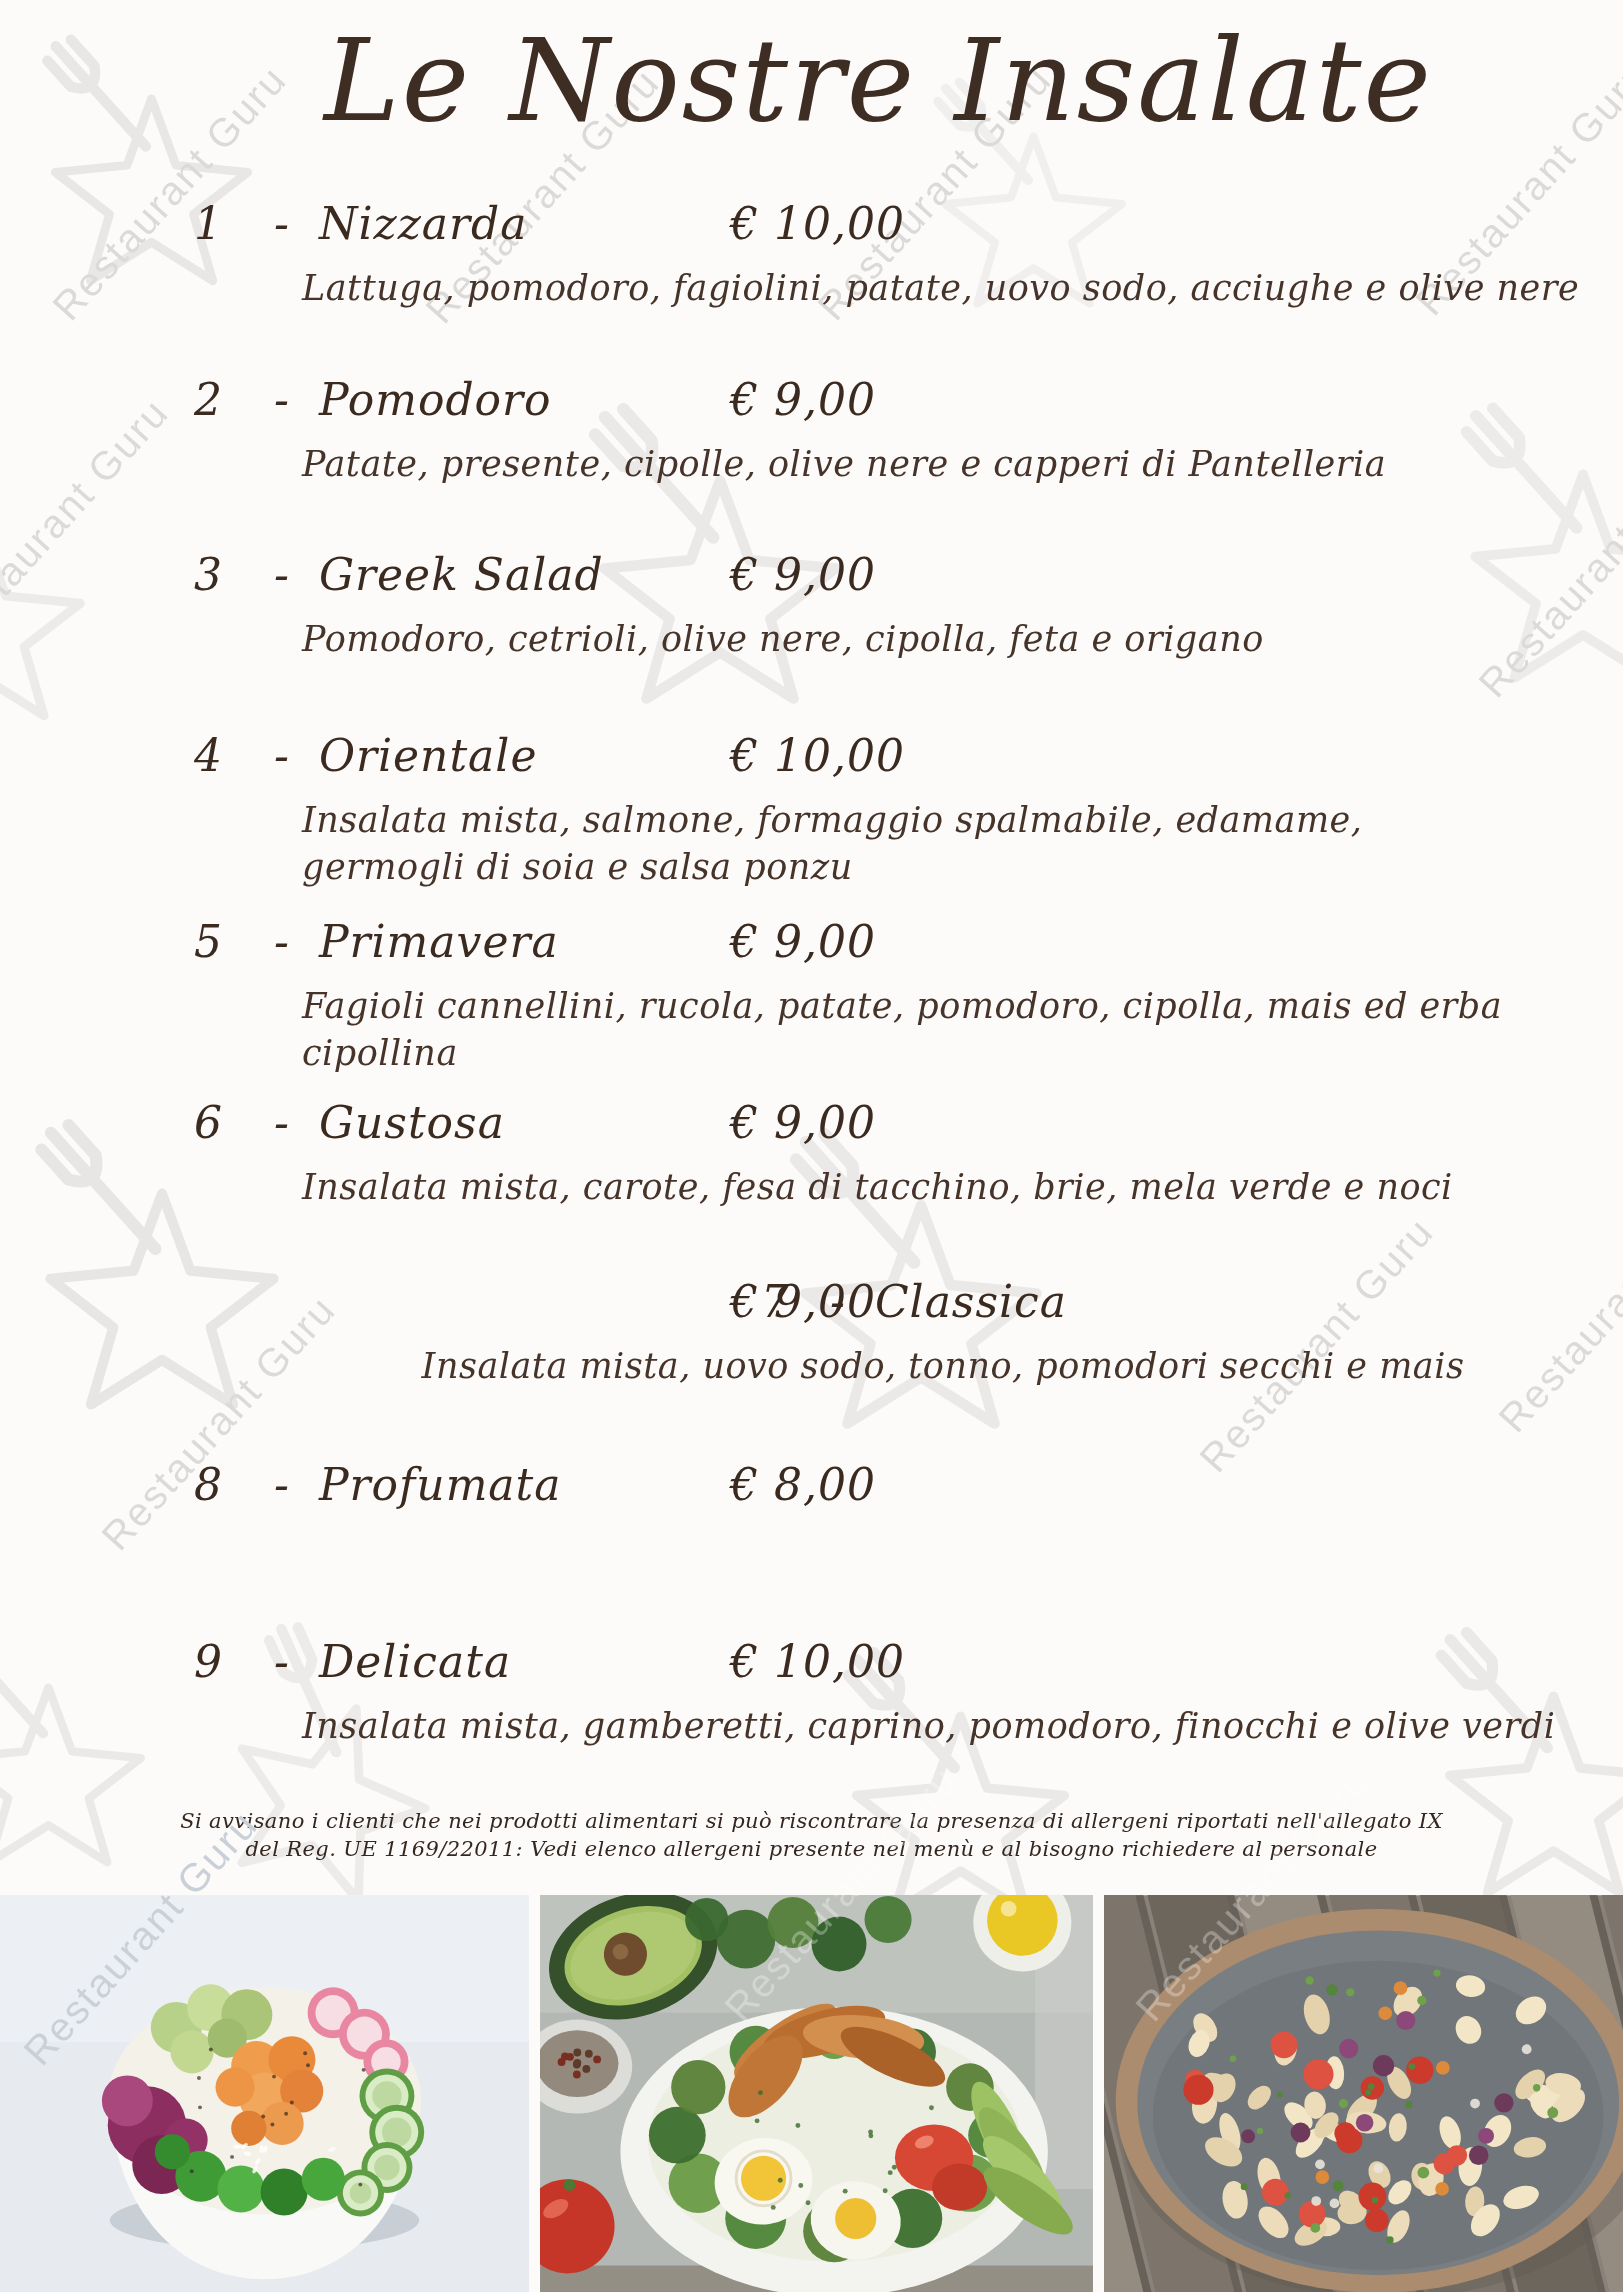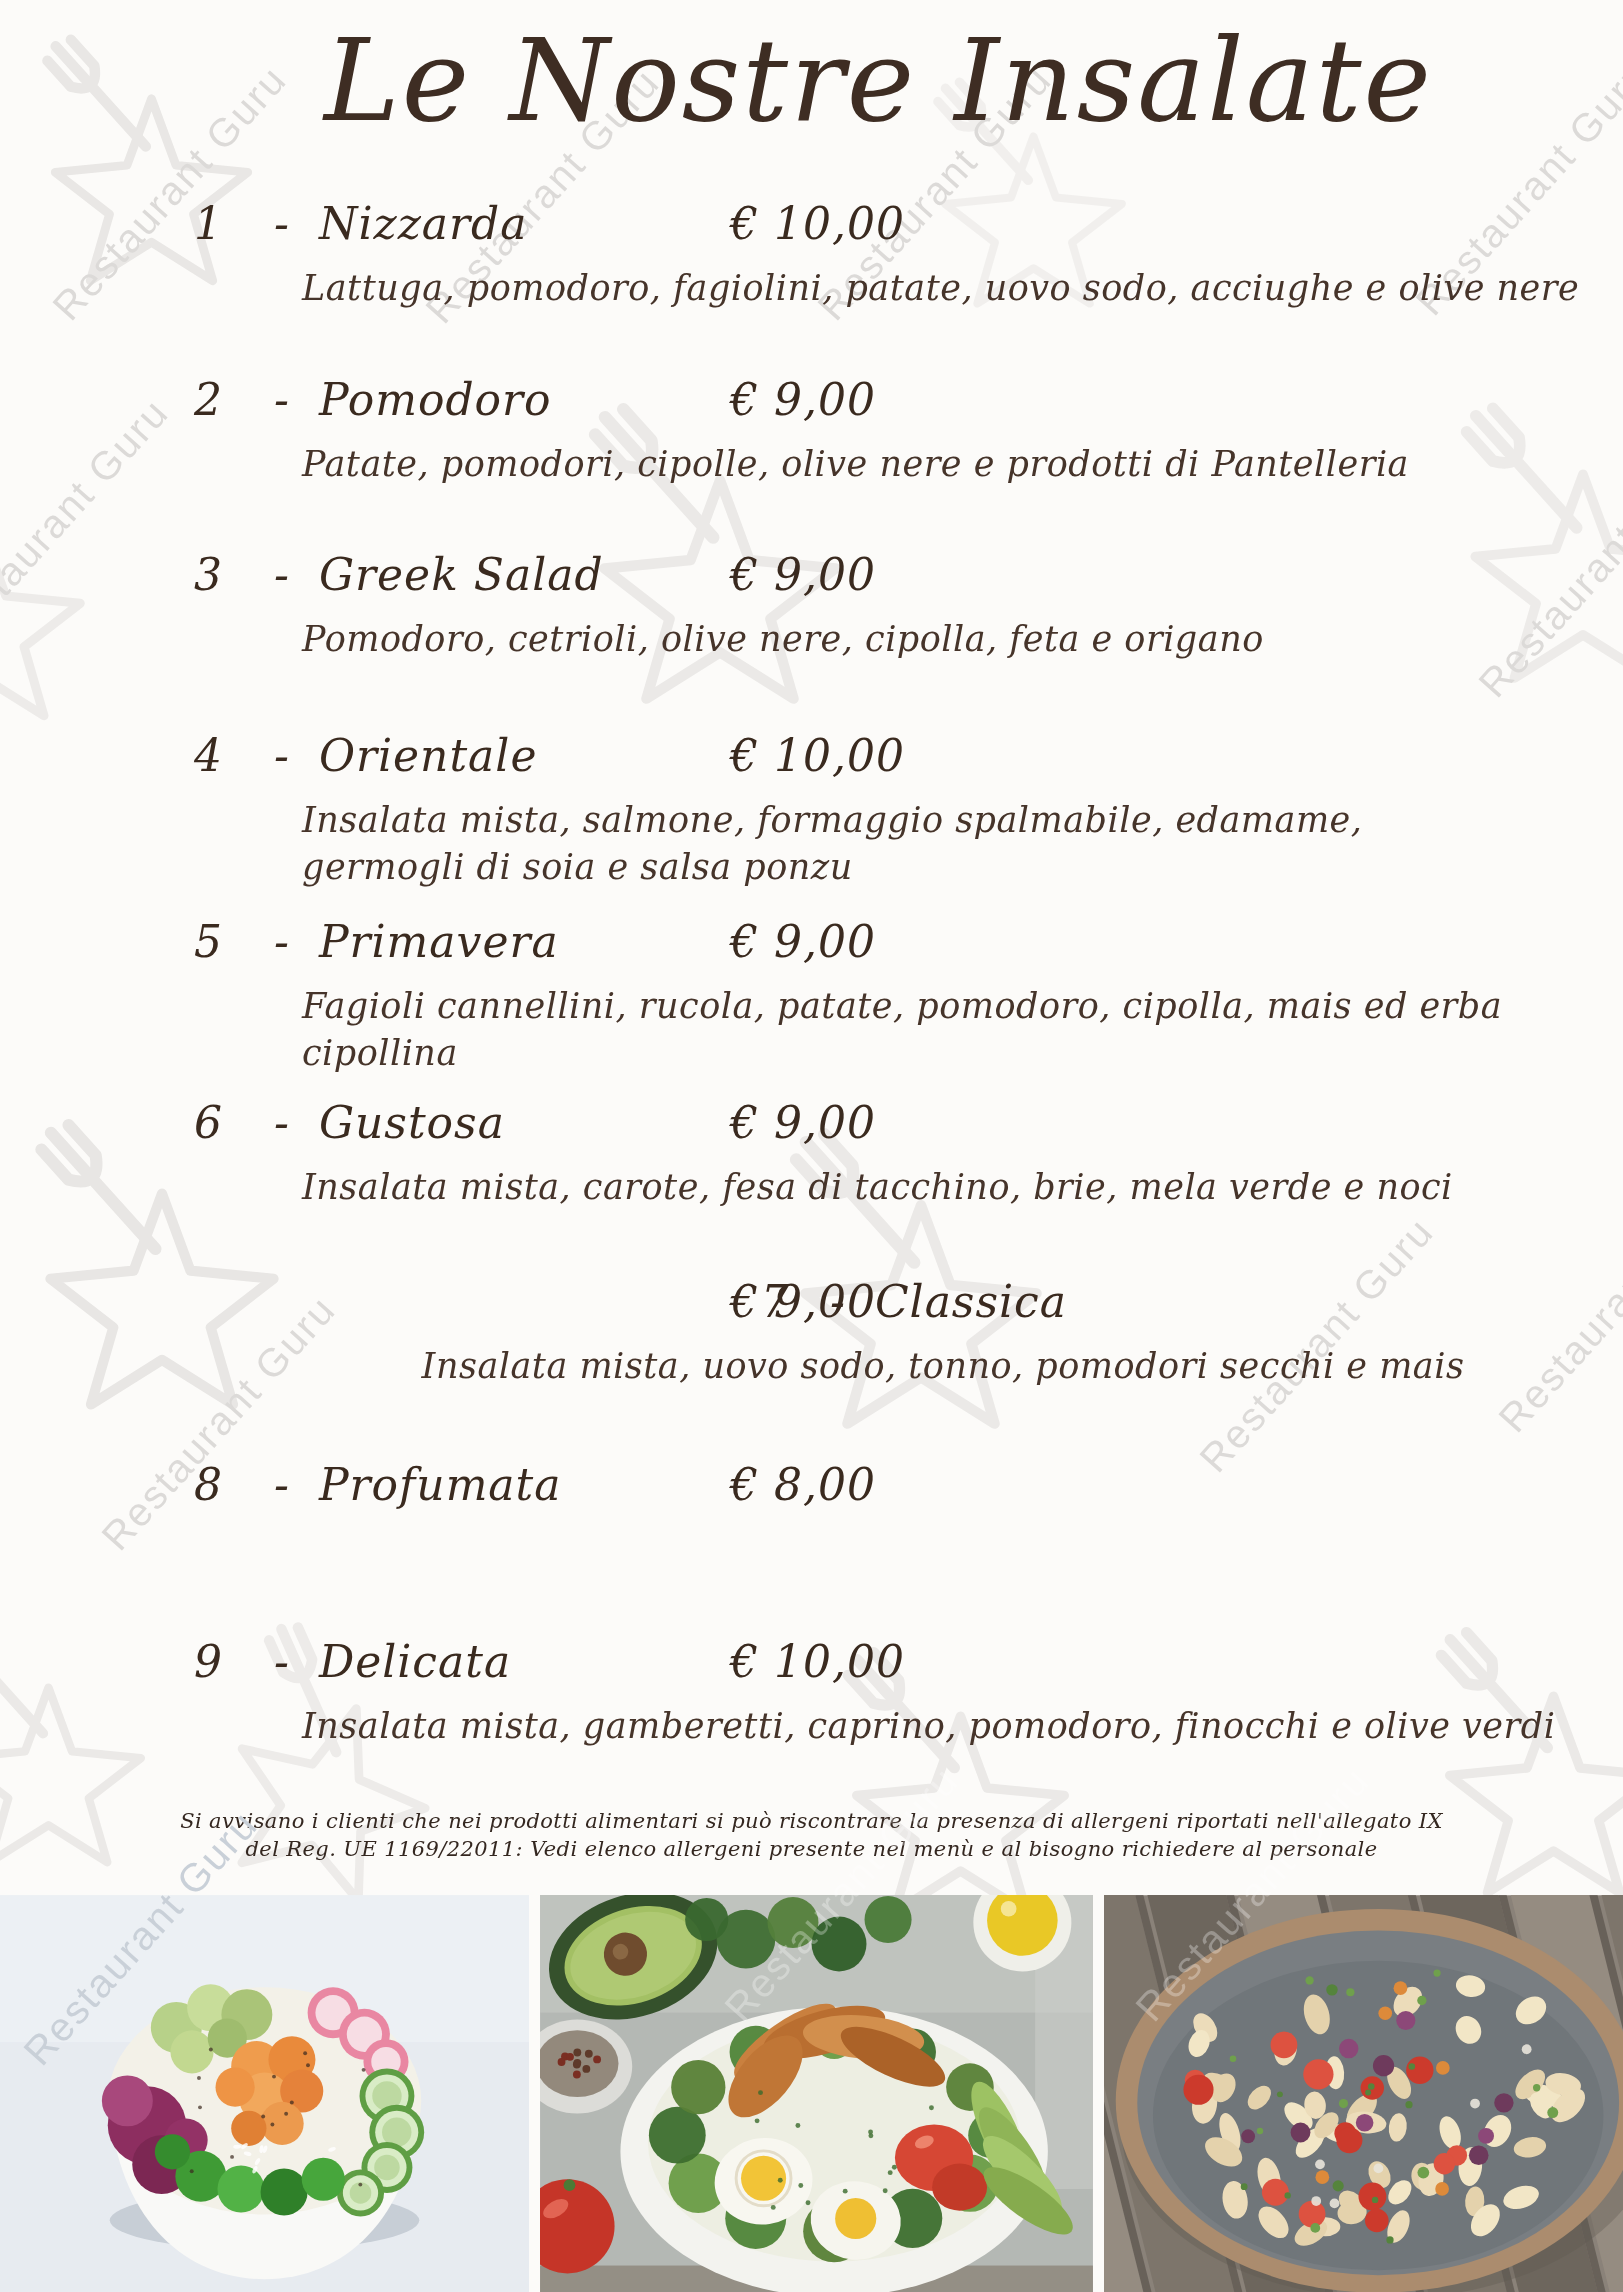--- a/index.html
+++ b/index.html
@@ -121,21 +121,21 @@
         <span class="item-price">€ 10,00</span>
       </div>
       <div class="item-desc">Lattuga, pomodoro, fagiolini, patate, uovo sodo, acciughe e olive nere</div>
     </div>
 
     <div class="item" style="top: 377px;">
       <div class="item-head">
         <span class="num">2</span><span class="sep">-</span><span class="nm">Pomodoro</span>
         <span class="item-price">€ 9,00</span>
       </div>
-      <div class="item-desc">Patate, pomodori, cipolle, olive nere e prodotti di Pantelleria</div>
+      <div class="item-desc">Patate, presente, cipolle, olive nere e capperi di Pantelleria</div>
     </div>
 
     <div class="item" style="top: 552px;">
       <div class="item-head">
         <span class="num">3</span><span class="sep">-</span><span class="nm">Greek Salad</span>
         <span class="item-price">€ 9,00</span>
       </div>
       <div class="item-desc">Pomodoro, cetrioli, olive nere, cipolla, feta e origano</div>
     </div>
 

